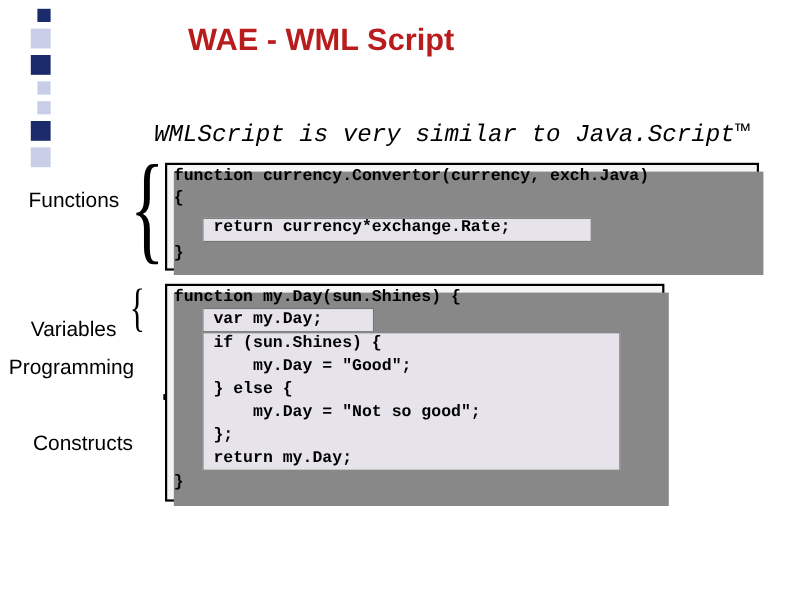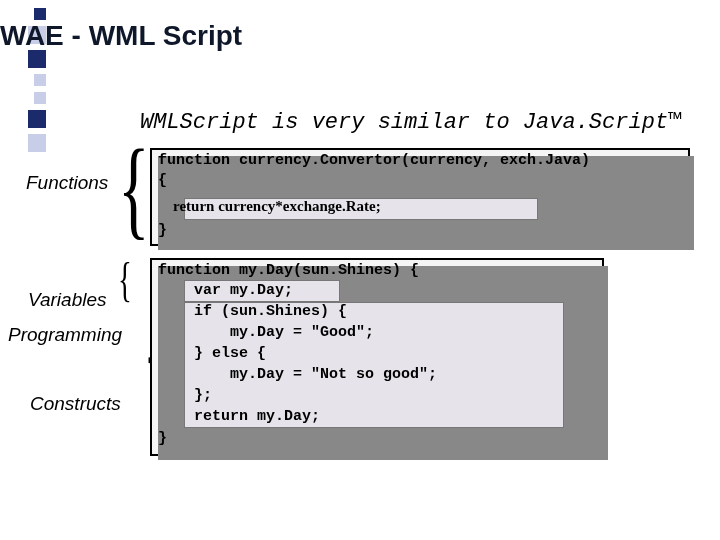--- a/index.html
+++ b/index.html
@@ -29,39 +29,39 @@
     margin-left: 28px;
   }
   .sq.dark { background: #1a2a6b; }
   .sq.light { background: #c8cde8; }
   .sq.s12 { width: 12px; height: 12px; margin-left: 34px; }
   .title {
     position: absolute;
     top: 20px;
     left: 0;
     width: 584px;
+    text-align: center;
     font-weight: bold;
     font-size: 28px;
-    color: #0f172a;
+    color: #b91c1c;
   }
   .subtitle {
     position: absolute;
     top: 110px;
     left: 140px;
     font-family: Liberation Mono, monospace;
     font-style: italic;
     font-size: 22px;
     color: #000;
   }
   .label {
     position: absolute;
     font-size: 19px;
     color: #000;
     text-align: left;
-    font-style: italic;
   }
   .label.functions { left: 26px; top: 172px; }
   .label.variables { left: 28px; top: 274px; margin-top: 15px; }
   .label.programming { left: 8px; top: 324px; }
   .label.constructs  { left: 30px; top: 348px; margin-top: 45px; }
 
   .brace {
     position: absolute;
     font-family: "Times New Roman", serif;
     color: #000;
@@ -139,21 +139,21 @@
 
 <div class="codebox shadow outer1"></div>
 <div class="codebox shadow outer2"></div>
 
 <div class="inner i1"></div>
 <div class="inner i2"></div>
 <div class="inner i3"></div>
 
 <div class="code" style="left:158px; top:152px;">function currency.Convertor(currency, exch.Java)</div>
 <div class="code" style="left:158px; top:172px;">{</div>
-<div class="code" style="left:158px; top:198px;font-family:Liberation Serif, serif;">    return currency*exchange.Rate;</div>
+<div class="code" style="left:158px; top:198px;">    return currency*exchange.Rate;</div>
 <div class="code" style="left:158px; top:222px;">}</div>
 
 <div class="code" style="left:158px; top:262px;">function my.Day(sun.Shines) {</div>
 <div class="code" style="left:158px; top:282px;text-align:right;">    var my.Day;</div>
 <div class="code" style="left:158px; top:303px;">    if (sun.Shines) {</div>
 <div class="code" style="left:158px; top:324px;">        my.Day = "Good";</div>
 <div class="code" style="left:158px; top:345px;">    } else {</div>
 <div class="code" style="left:158px; top:366px;">        my.Day = "Not so good";</div>
 <div class="code" style="left:158px; top:387px;">    };</div>
 <div class="code" style="left:158px; top:408px;">    return my.Day;</div>

